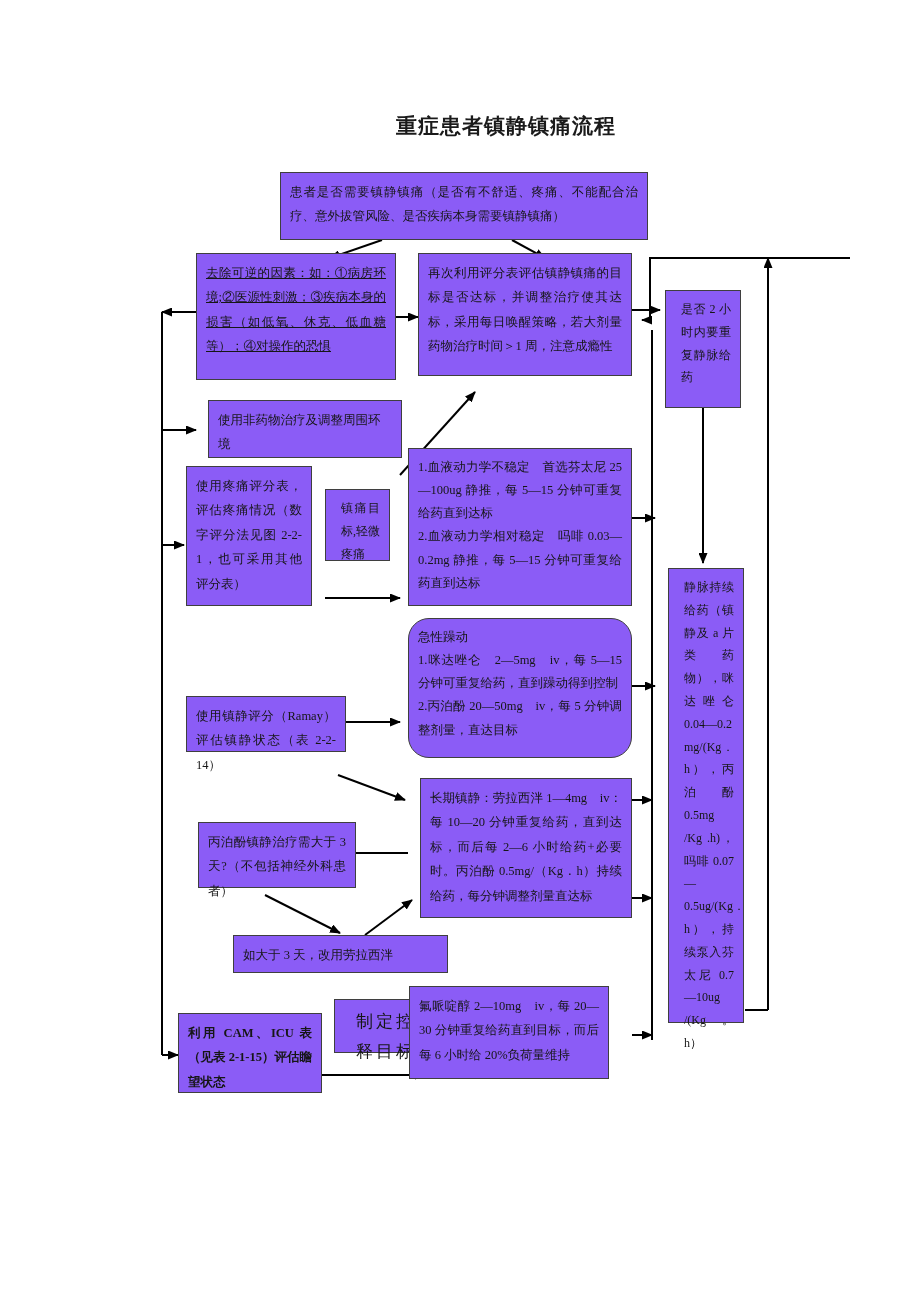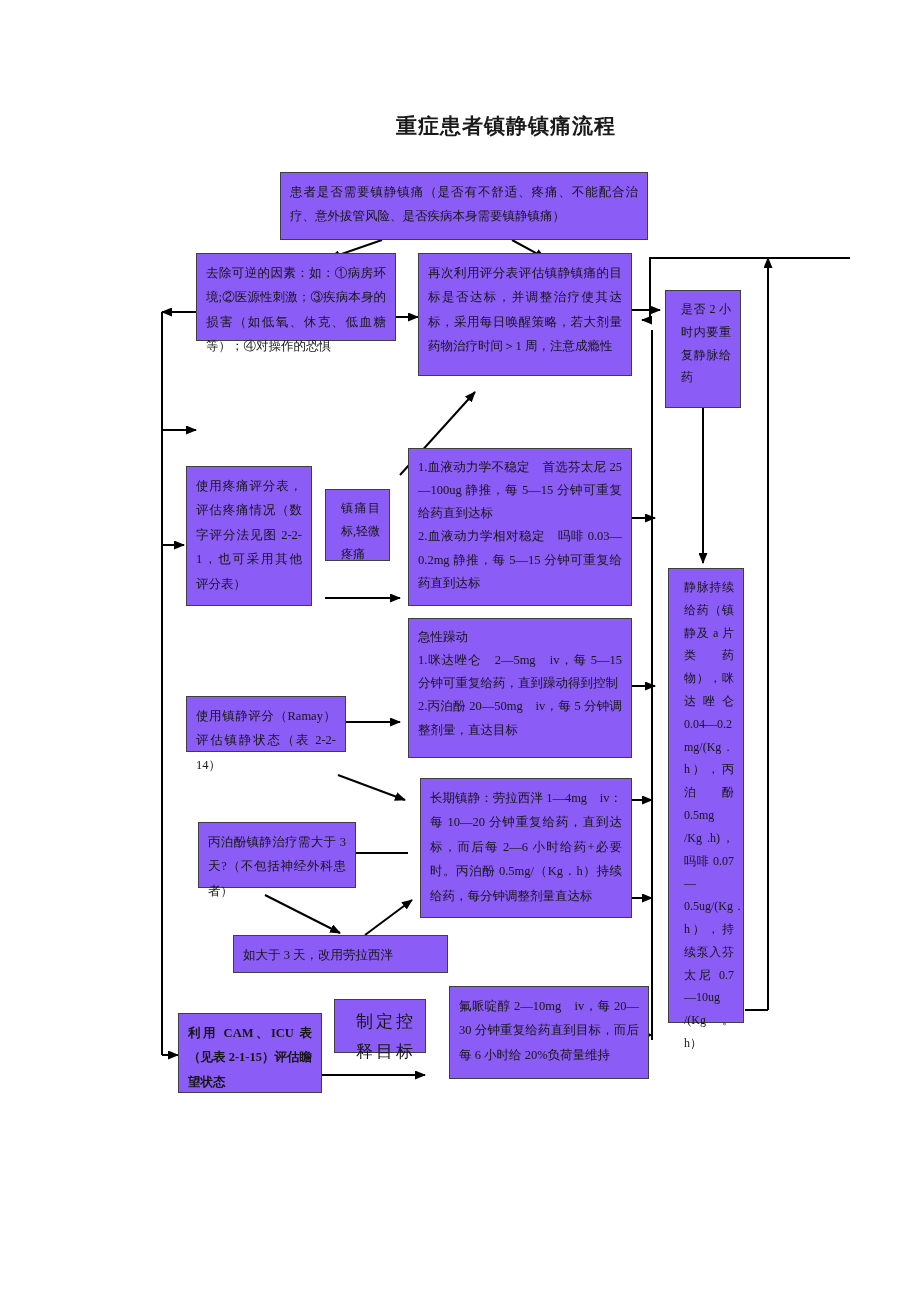--- a/index.html
+++ b/index.html
@@ -135,47 +135,50 @@
       <path d="M745,1010 L768,1010"></path>
       <path d="M768,1010 L768,270"></path>
       <path d="M768,270 L768,258" marker-end="url(#ah)"></path>
     </g>
   </svg>
 
   <div class="node justify" style="left:280px; top:172px; width:368px; height:68px;">
     <p>患者是否需要镇静镇痛（是否有不舒适、疼痛、不能配合治疗、意外拔管风险、是否疾病本身需要镇静镇痛）</p>
   </div>
 
-  <div class="node justify" style="left:196px; top:253px; width:200px; height:88px;">
+  <div class="node justify" style="left:196px; top:253px; width:200px; height:127px;text-decoration:underline;">
     <p>去除可逆的因素：如：①病房环境;②医源性刺激；③疾病本身的损害（如低氧、休克、低血糖等）；④对操作的恐惧</p>
   </div>
 
   <div class="node justify" style="left:418px; top:253px; width:214px; height:123px;">
     <p>再次利用评分表评估镇静镇痛的目标是否达标，并调整治疗使其达标，采用每日唤醒策略，若大剂量药物治疗时间＞1 周，注意成瘾性</p>
   </div>
 
   <div class="node narrow" style="left:665px; top:290px; width:76px; height:118px;">
     <p>是否 2 小时内要重复静脉给药</p>
   </div>
 
+  <div class="node" style="left:208px; top:400px; width:194px; height:58px;">
+    <p>使用非药物治疗及调整周围环境</p>
+  </div>
 
   <div class="node justify" style="left:186px; top:466px; width:126px; height:140px;">
     <p>使用疼痛评分表，评估疼痛情况（数字评分法见图 2-2-1，也可采用其他评分表）</p>
   </div>
 
   <div class="node narrow" style="left:325px; top:489px; width:65px; height:72px;">
     <p>镇痛目标,轻微疼痛</p>
   </div>
 
   <div class="node justify tight" style="left:408px; top:448px; width:224px; height:158px;">
     <p>1.血液动力学不稳定　首选芬太尼 25—100ug 静推，每 5—15 分钟可重复给药直到达标</p>
     <p>2.血液动力学相对稳定　吗啡 0.03—0.2mg 静推，每 5—15 分钟可重复给药直到达标</p>
   </div>
 
-  <div class="node justify tight" style="left:408px; top:618px; width:224px; height:140px;">
+  <div class="node justify tight" style="left:408px; top:618px; width:224px; height:140px;border-radius:21px;">
     <p>急性躁动</p>
     <p>1.咪达唑仑　2—5mg　iv，每 5—15 分钟可重复给药，直到躁动得到控制</p>
     <p>2.丙泊酚 20—50mg　iv，每 5 分钟调整剂量，直达目标</p>
   </div>
 
   <div class="node justify" style="left:186px; top:696px; width:160px; height:56px;">
     <p>使用镇静评分（Ramay）评估镇静状态（表 2-2-14）</p>
   </div>
 
   <div class="node justify" style="left:420px; top:778px; width:212px; height:140px;">
@@ -191,21 +194,21 @@
   </div>
 
   <div class="node justify" style="left:178px; top:1013px; width:144px; height:80px;font-weight:bold;">
     <p>利用 CAM、ICU 表（见表 2-1-15）评估瞻望状态</p>
   </div>
 
   <div class="node big" style="left:334px; top:999px; width:92px; height:54px;">
     <p>制定控释目标</p>
   </div>
 
-  <div class="node justify" style="left:449px; top:986px; width:200px; height:93px;">
+  <div class="node justify" style="left:409px; top:986px; width:200px; height:93px;">
     <p>氟哌啶醇 2—10mg　iv，每 20—30 分钟重复给药直到目标，而后每 6 小时给 20%负荷量维持</p>
   </div>
 
   <div class="node narrow" style="left:668px; top:568px; width:76px; height:455px;">
     <p>静脉持续给药（镇静及 a 片类药物），咪达唑仑 0.04—0.2 mg/(Kg．h），丙泊酚 0.5mg /Kg .h)，吗啡 0.07—0.5ug/(Kg．h），持续泵入芬太尼 0.7—10ug /(Kg。h）</p>
   </div>
 
 </div>
 
 </body></html>

